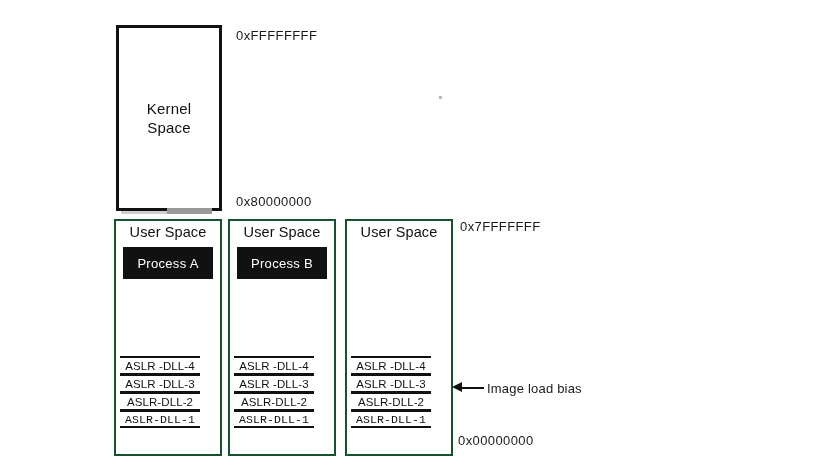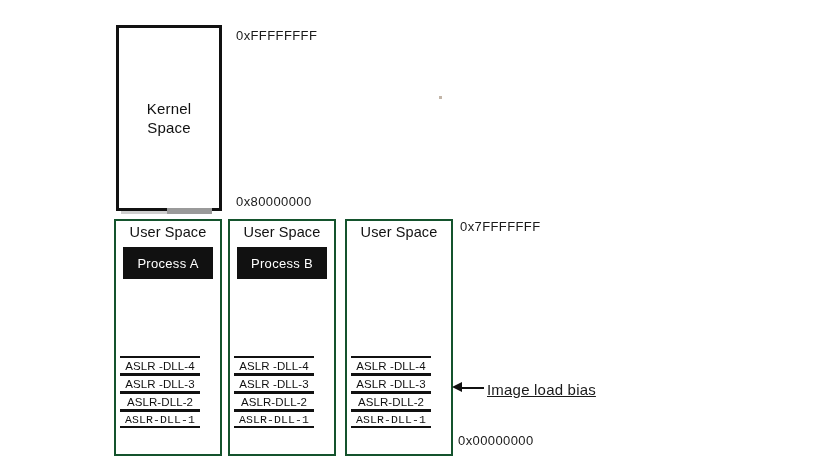--- a/index.html
+++ b/index.html
@@ -141,25 +141,24 @@
   }
   .addr-top      { left: 236px; top: 28px; }
   .addr-kernel-lo{ left: 236px; top: 194px; }
   .addr-user-hi  { left: 460px; top: 219px; }
   .addr-zero     { left: 458px; top: 433px; }
 
   .bias-label {
     position: absolute;
     left: 487px;
     top: 381px;
-    font-size: 15px;
+    font-size: 13px;
     letter-spacing: 0.2px;
     color: #1a1a1a;
     white-space: nowrap;
-    text-decoration: underline;
   }
 
   
   .bias-leader {
     position: absolute;
     left: 462px;
     top: 387px;
     width: 22px;
     height: 2px;
     background: #111111;

